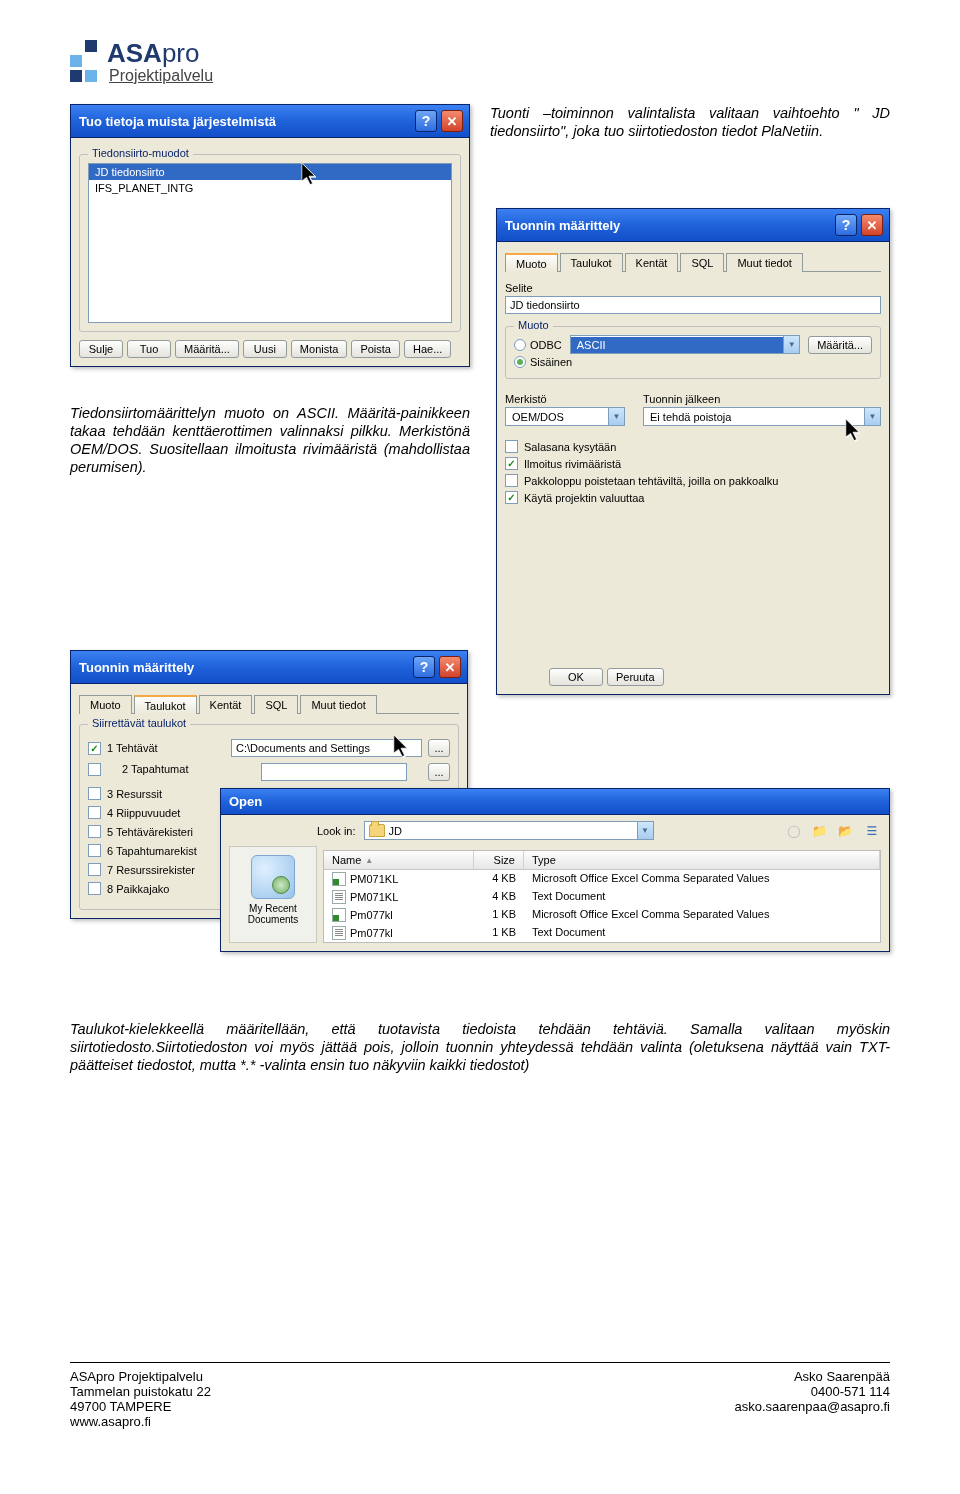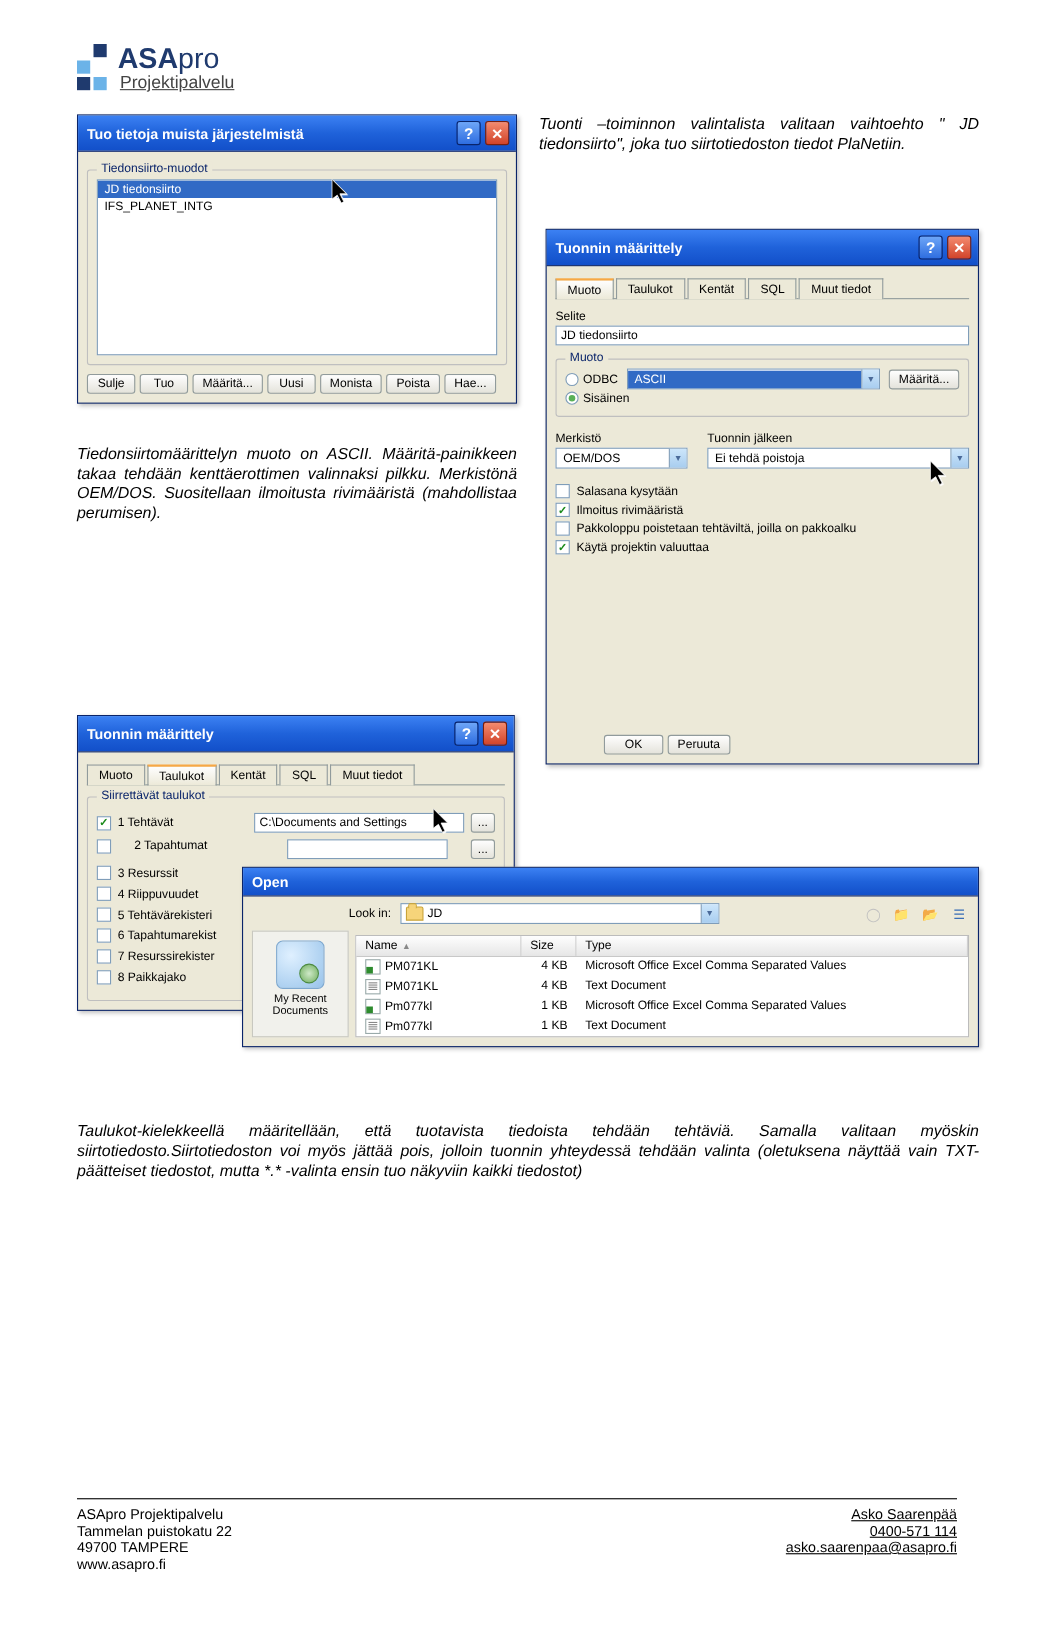--- a/index.html
+++ b/index.html
@@ -4,21 +4,21 @@
 <style>
   * { box-sizing: border-box; }
   body {
     margin: 0;
     font-family: Arial, sans-serif;
     background: #fff;
     color: #000;
     width: 960px;
   }
   .page {
-    padding: 40px 90px 30px 70px;
+    padding: 40px 70px 30px 70px;
     min-height: 1494px;
     position: relative;
   }
   
   .logo-row { display: flex; align-items: flex-start; gap: 10px; }
   .logo-mark { display: grid; grid-template-columns: 12px 12px; grid-template-rows: 12px 12px 12px; gap: 3px; }
   .sq { width: 12px; height: 12px; }
   .sq.dark { background: #1f3a6e; }
   .sq.light { background: #6bb3e8; }
   .sq.empty { background: transparent; }
@@ -189,21 +189,21 @@
     width: 16px; height: 13px; background: #f6d47a; border: 1px solid #c9a43a;
     border-radius: 2px 2px 0 0; display: inline-block; position: relative;
   }
   .folder-icon::before { content: ""; position: absolute; top: -4px; left: 1px; width: 6px; height: 4px; background: #f6d47a; border: 1px solid #c9a43a; border-bottom: none; border-radius: 2px 2px 0 0; }
   .toolbar-ico { width: 18px; height: 18px; border: 1px solid transparent; display: inline-flex; align-items: center; justify-content: center; font-size: 12px; }
   .file-list { border: 1px solid #bcbcbc; background: #fff; margin-top: 4px; font-size: 11px; flex:1; }
   .file-list-header { display: flex; background: linear-gradient(#fefefe,#e6e6e6); border-bottom: 1px solid #c8c8c8; }
   .file-list-header .col { padding: 3px 8px; border-right: 1px solid #d0d0d0; }
   .file-list-header .col.name { width: 150px; display:flex; align-items:center; gap:4px; }
   .sort-tri { font-size:8px; color:#888; }
-  .file-list-header .col.size { width: 50px; text-align: left; }
+  .file-list-header .col.size { width: 50px; text-align: right; }
   .file-list-header .col.type { flex: 1; }
   .file-row { display: flex; padding: 1px 0; }
   .file-row .c { padding: 1px 8px; }
   .file-row .c.name { width: 150px; display: flex; align-items: center; gap: 4px; }
   .file-row .c.size { width: 50px; text-align: right; }
   .file-row .c.type { flex: 1; }
   .fico { width: 14px; height: 14px; display: inline-block; background: #fff; border: 1px solid #9aa; position: relative; }
   .fico.xls::after { content:""; position:absolute; bottom:0; left:0; width:6px; height:6px; background:#2e8b2e; }
   .fico.txt::after { content:""; position:absolute; top:2px; left:2px; width:8px; height:1px; background:#888; box-shadow: 0 2px 0 #888, 0 4px 0 #888, 0 6px 0 #888; }
 
@@ -219,21 +219,21 @@
   .place-ico::after {
     content: "";
     position: absolute; right: 4px; bottom: 4px; width: 16px; height: 16px;
     border-radius: 50%; background: radial-gradient(#cfe9c8,#6fae5e);
     border: 1px solid #4c8a3e;
   }
 
   
   .footer-sep { border: none; border-top: 1px solid #000; margin: 28px 0 6px 0; }
   .footer { display: flex; justify-content: space-between; font-size: 13px; }
-  .footer .col-r { text-align: right; text-decoration: underline; }
+  .footer .col-r { text-align: right; }
 </style>
 </head>
 <body>
 
 <div class="page">
 
   <div class="logo-row">
     <div class="logo-mark">
       <span class="sq empty"></span>
         <span class="sq dark"></span>

